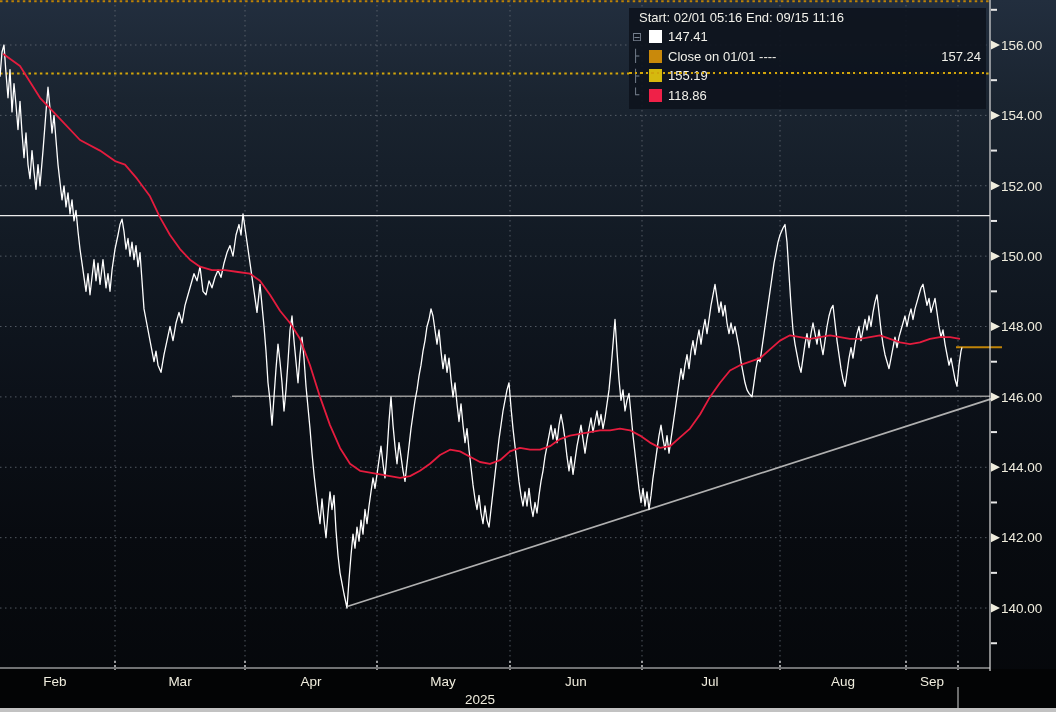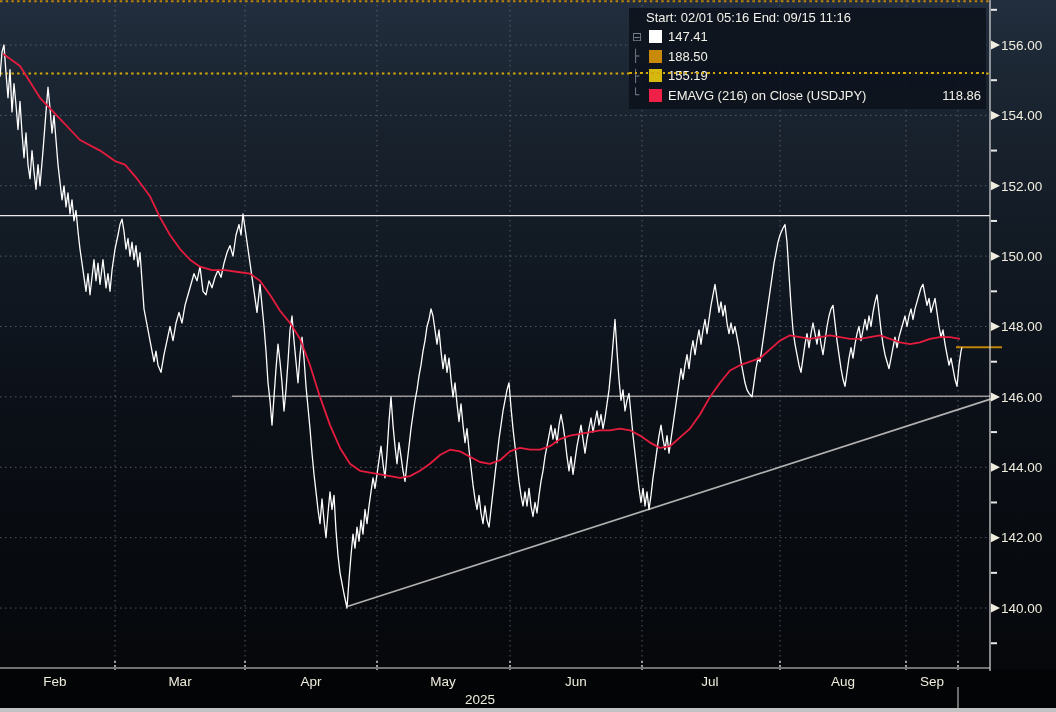--- a/index.html
+++ b/index.html
@@ -3,21 +3,21 @@
 <meta charset="utf-8">
 <style>
   html,body{margin:0;padding:0;background:#000;width:1056px;height:712px;overflow:hidden;
     font-family:"Liberation Sans",sans-serif;}
   #stage{position:relative;width:1056px;height:712px;background:linear-gradient(180deg,
     #222e3e 0%, #1a2430 14%, #121a24 34%, #0c1119 55%, #080b10 75%, #05070a 100%);}
   svg{position:absolute;left:0;top:0;}
   
   #legend{position:absolute;left:629px;top:8px;width:357px;height:101px;
     background:rgba(13,19,29,0.90);color:#f2f1ea;font-size:13px;z-index:5;}
-  #legend .hdr{height:19px;line-height:19px;padding-left:17px;white-space:nowrap;}
+  #legend .hdr{height:19px;line-height:19px;padding-left:10px;white-space:nowrap;}
   #legend .row{display:flex;align-items:center;height:19.5px;white-space:nowrap;}
   #legend .gut{width:17px;flex:none;color:#77818f;font-size:12px;padding-left:3px;
     font-family:"DejaVu Sans",sans-serif;line-height:10px;}
   #legend .sw{width:13px;height:13px;flex:none;margin-right:6px;background:#888;}
   #legend .lbl{flex:1;}
   #legend .val{flex:none;padding-right:5px;}
   
   #startline-overlay{position:absolute;left:629px;top:72px;width:357px;height:2px;z-index:6;
     background:repeating-linear-gradient(90deg,#d2a50b 0,#d2a50b 2.5px,transparent 2.5px,transparent 5.6px);
     pointer-events:none;}
@@ -107,29 +107,29 @@
   <div id="legend">
     <div class="hdr">Start: 02/01 05:16 End: 09/15 11:16</div>
     <div class="row">
       <span class="gut">⊟</span>
       <span class="sw" style="background: rgb(255, 255, 255);"></span>
       <span class="val">147.41</span>
     </div>
     <div class="row">
       <span class="gut">├</span>
       <span class="sw" style="background: rgb(201, 137, 11);"></span>
-      <span class="val">188.50</span>
+      <span class="lbl">Close on 01/01 ----</span>
+      <span class="val">157.24</span>
     </div>
     <div class="row">
       <span class="gut">├</span>
       <span class="sw" style="background: rgb(213, 185, 14);"></span>
       <span class="val">155.19</span>
     </div>
     <div class="row">
       <span class="gut">└</span>
       <span class="sw" style="background: rgb(239, 33, 72);"></span>
-      <span class="lbl">EMAVG (216)  on Close (USDJPY)</span>
       <span class="val">118.86</span>
     </div>
   </div>
 
   <div id="startline-overlay"></div>
 </div>
 
 </body></html>

